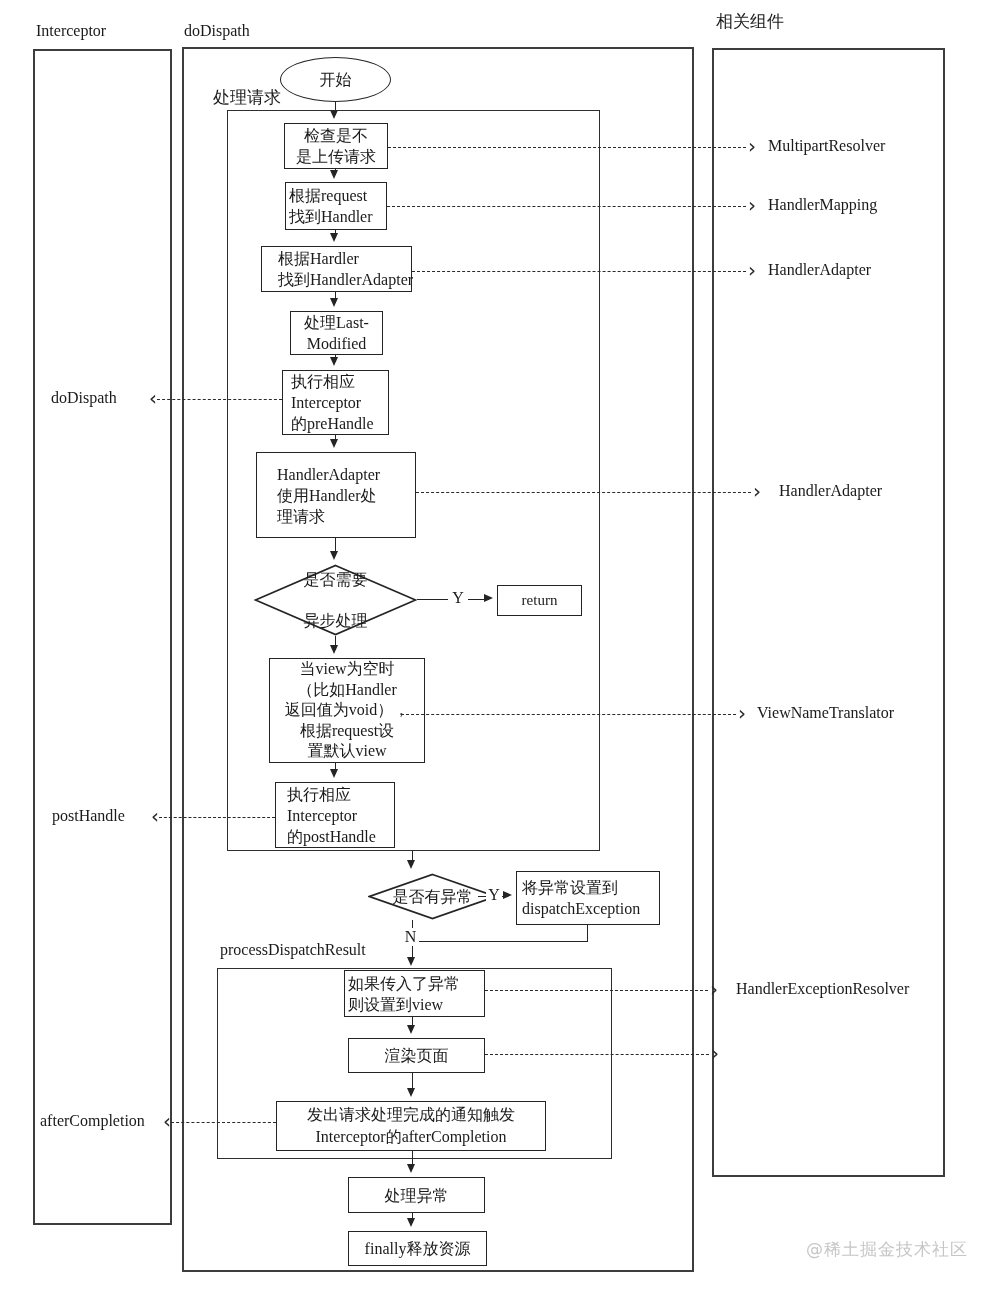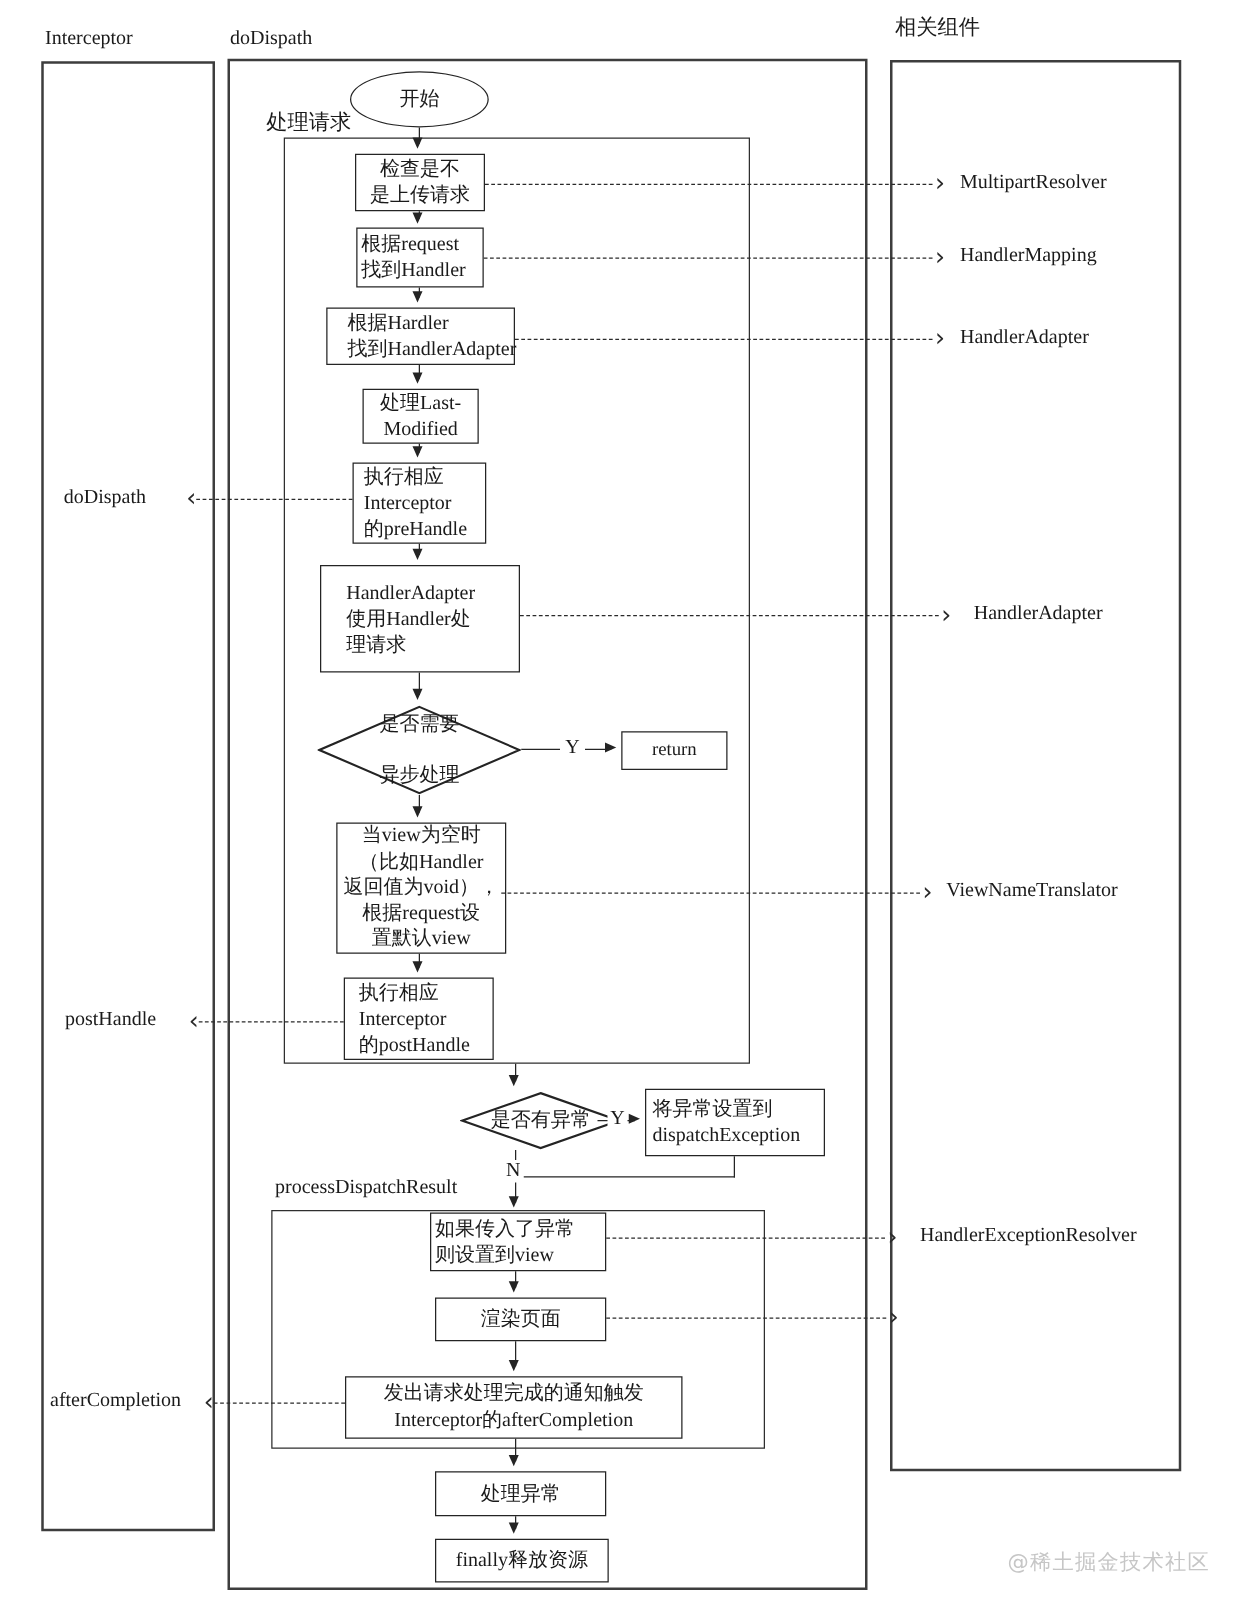--- a/index.html
+++ b/index.html
@@ -108,21 +108,21 @@
     <div class="diamond-label">
       <div>是否需要</div>
       <div>异步处理</div>
     </div>
   </div>
 
   <div class="node f15" style="left:497px;top:585px;width:85px;height:31px;">
     <div>return</div>
   </div>
 
-  <div class="node" style="left:269px;top:658px;width:136px;height:105px;line-height:20.5px;">
+  <div class="node" style="left:269px;top:658px;width:156px;height:105px;line-height:20.5px;">
     <div>当view为空时</div>
     <div>（比如Handler</div>
     <div>返回值为void），</div>
     <div>根据request设</div>
     <div>置默认view</div>
   </div>
 
   <div class="node align-left" style="left:275px;top:782px;width:120px;height:66px;padding-left:11px;">
     <div>执行相应</div>
     <div>Interceptor</div>

